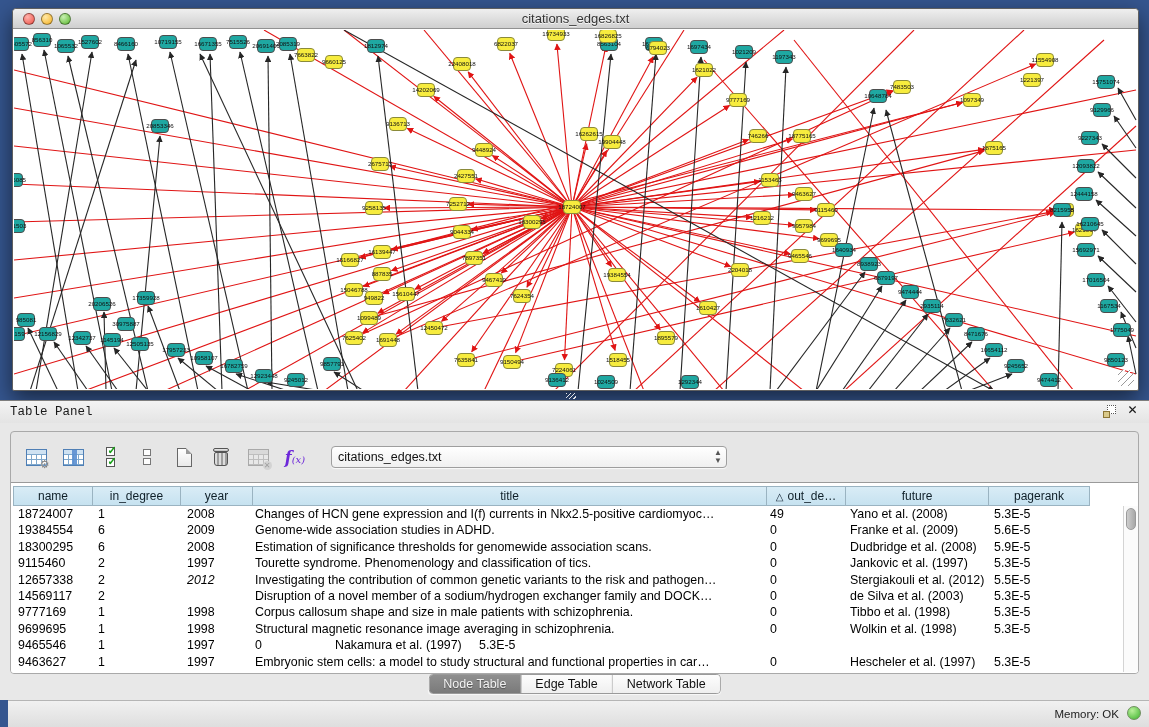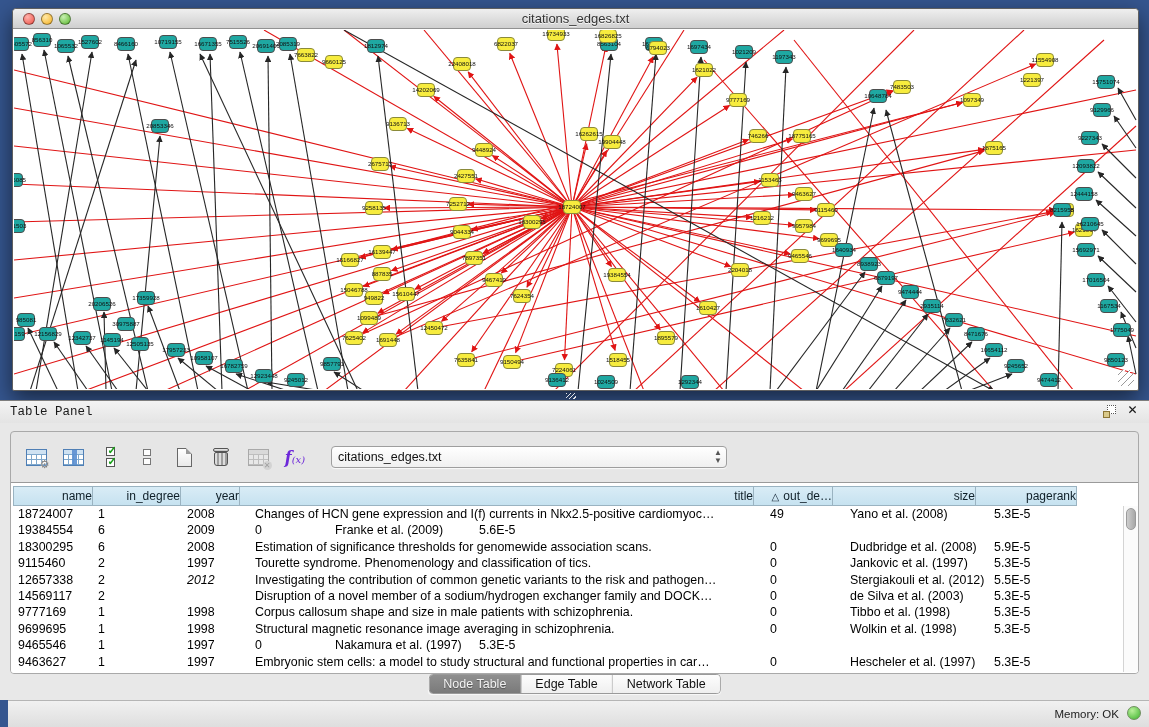--- a/index.html
+++ b/index.html
@@ -72,21 +72,21 @@
   .ic-fx span { font-size:10px; }
 
   .table-select { margin-left:14px; width:396px; height:22px; border:1px solid #9e9e9e; border-radius:4px;
     background:linear-gradient(#fff,#f0f0f0); display:flex; align-items:center; padding:0 6px; position:relative;
     font-size:12.5px; color:#111; box-shadow:0 1px 1px rgba(255,255,255,.8); }
   .table-select .stepper { position:absolute; right:4px; top:2px; display:flex; flex-direction:column; line-height:8px; color:#555; font-size:8px; }
 
   .grid { position:absolute; left:0; right:0; top:50px; bottom:0; background:#fff; border-top:1px solid #9a9a9a; }
   .thead { position:absolute; left:2px; top:3px; height:20px; display:flex; }
   .th { height:20px; border:1px solid #9ab3c1; margin-left:-1px; background:linear-gradient(#d9ecf6,#c6e2f0);
-    font-size:12px; color:#0f1f28; display:flex; align-items:center; justify-content:flex-end; overflow:hidden; white-space:nowrap; }
+    font-size:12px; color:#0f1f28; display:flex; align-items:center; justify-content:center; overflow:hidden; white-space:nowrap; }
   .th:first-child { margin-left:0; }
   .th .sortglyph { font-size:10px; margin-right:4px; color:#123; }
   .tbody { position:absolute; left:2px; right:16px; top:23px; bottom:0; overflow:hidden; }
   .tr { display:flex; height:16.4px; line-height:16.4px; font-size:12.4px; color:#000; white-space:nowrap; }
   .td { padding-left:5px; overflow:hidden; white-space:nowrap; }
   .vscroll { position:absolute; right:0; top:23px; bottom:1px; width:15px; background:#fbfbfb; border-left:1px solid #d4d4d4; }
   .vthumb { position:absolute; left:2px; top:2px; width:10px; height:22px; border-radius:5px;
     background:linear-gradient(90deg,#cdcdcd,#a8a8a8); border:1px solid #9a9a9a; }
 
   
@@ -815,51 +815,52 @@
     </div>
 
     <div class="grid">
       <div class="thead" id="thead">
           <div class="th" style="width: 80px;">
             <span>name</span>
           </div>
           <div class="th" style="width: 89px;">
             <span>in_degree</span>
           </div>
-          <div class="th" style="width: 60px;">
+          <div class="th" style="width: 73px;">
             <span>year</span>
           </div>
           <div class="th" style="width: 515px;">
             <span>title</span>
           </div>
           <div class="th" style="width: 80px;">
             <span class="sortglyph">△</span>
             <span>out_de…</span>
           </div>
           <div class="th" style="width: 144px;">
-            <span>size</span>
+            <span>future</span>
           </div>
           <div class="th" style="width: 102px;">
             <span>pagerank</span>
           </div>
         </div>
       <div class="tbody" id="tbody">
           <div class="tr">
             <div class="td" style="width: 80px;">18724007</div>
             <div class="td" style="width: 89px;">1</div>
             <div class="td" style="width: 68px;">2008</div>
             <div class="td" style="width: 515px;">Changes of HCN gene expression and I(f) currents in Nkx2.5-positive cardiomyoc…</div>
             <div class="td" style="width: 80px;">49</div>
             <div class="td" style="width: 144px;">Yano et al. (2008)</div>
             <div class="td" style="width: 102px;">5.3E-5</div>
           </div>
           <div class="tr">
             <div class="td" style="width: 80px;">19384554</div>
             <div class="td" style="width: 89px;">6</div>
             <div class="td" style="width: 68px;">2009</div>
+            <div class="td" style="width: 515px;">Genome-wide association studies in ADHD.</div>
             <div class="td" style="width: 80px;">0</div>
             <div class="td" style="width: 144px;">Franke et al. (2009)</div>
             <div class="td" style="width: 102px;">5.6E-5</div>
           </div>
           <div class="tr">
             <div class="td" style="width: 80px;">18300295</div>
             <div class="td" style="width: 89px;">6</div>
             <div class="td" style="width: 68px;">2008</div>
             <div class="td" style="width: 515px;">Estimation of significance thresholds for genomewide association scans.</div>
             <div class="td" style="width: 80px;">0</div>

